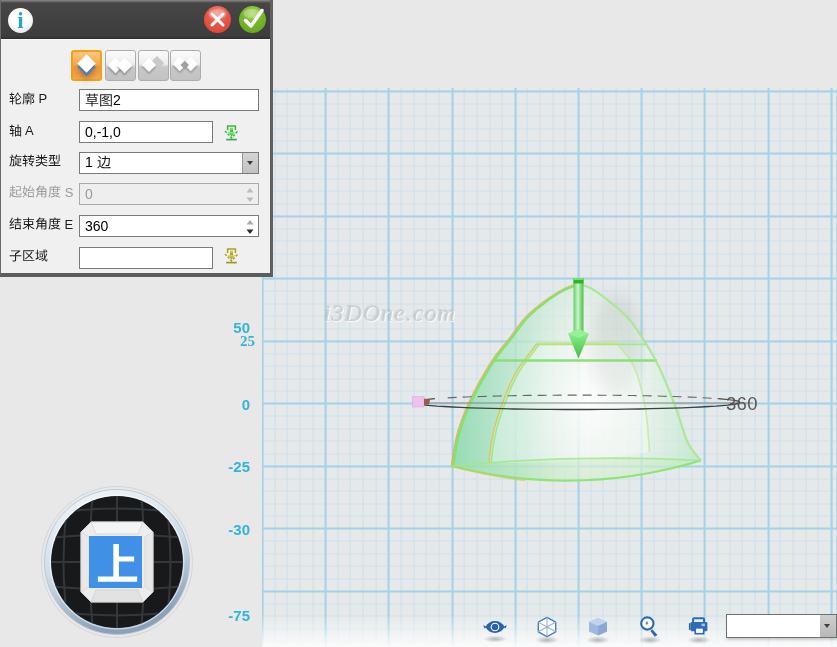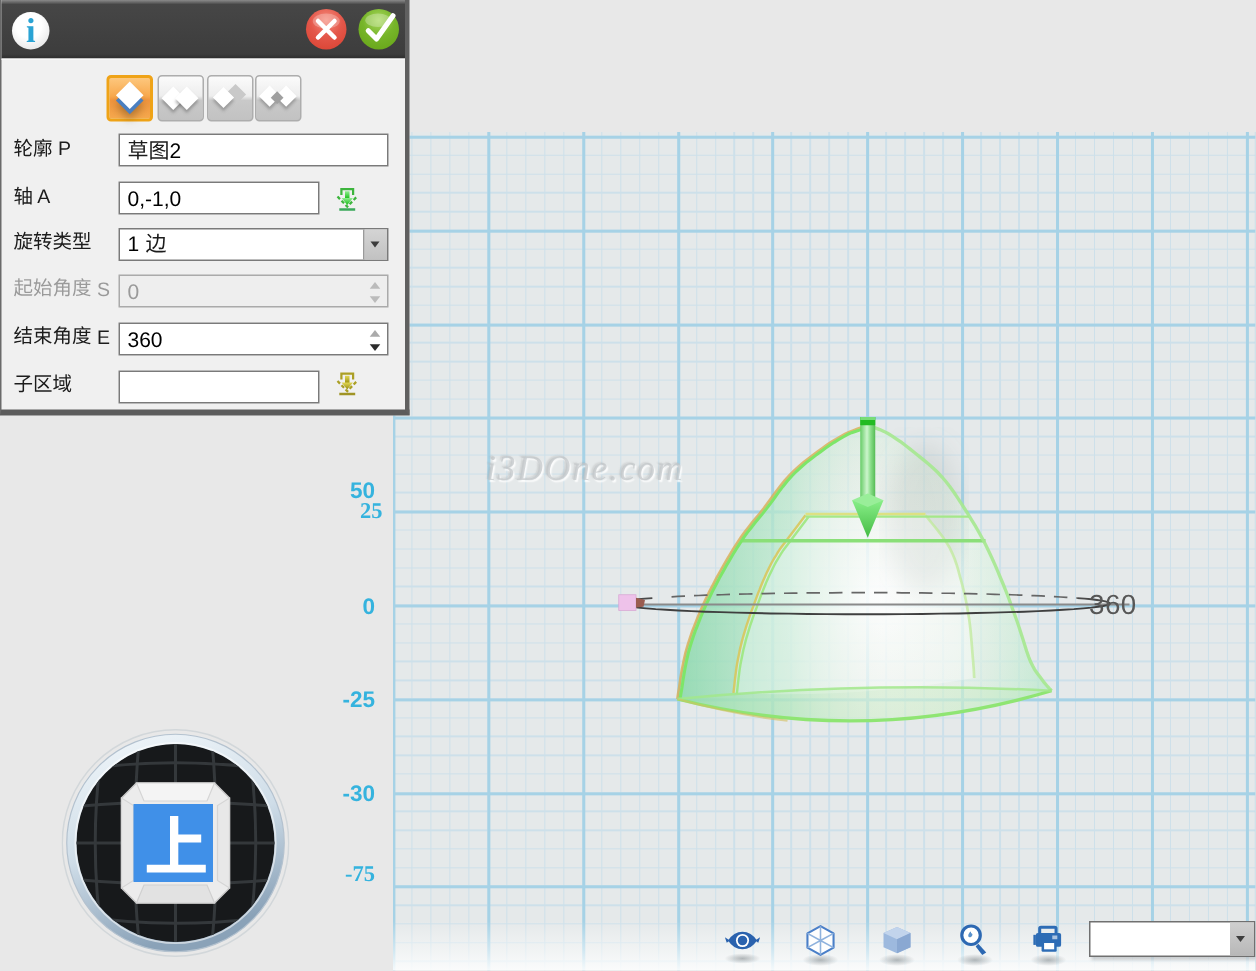--- a/index.html
+++ b/index.html
@@ -66,21 +66,21 @@
 #combo .btn:after{content:"";position:absolute;left:4px;top:9px;border:3.5px solid transparent;
  border-top:4.5px solid #3e3e3e;}
 </style></head><body>
 
 <div id="gridArea" class="abs"></div>
 <div class="axlbl" style="left:206px;top:271.5px;margin-top:48px;">50</div>
 <div class="axlbl" style="left:211px;top:334.0px;font-family:Liberation Serif, serif;">25</div>
 <div class="axlbl" style="left:206px;top:396.5px;">0</div>
 <div class="axlbl" style="left:206px;top:459.0px;">-25</div>
 <div class="axlbl" style="left:206px;top:521.5px;">-30</div>
-<div class="axlbl" style="left:206px;top:576px;font-family:Liberation Serif, serif;">-75</div>
+<div class="axlbl" style="left:206px;top:608px;">-75</div>
 <div id="wm" class="abs">i3DOne.com</div>
 
 <svg class="abs" style="left:0;top:0;" width="837" height="647" viewBox="0 0 837 647">
 <defs>
 <radialGradient id="domeg" cx="0.52" cy="0.58" r="0.8">
  <stop offset="0" stop-color="#ffffff" stop-opacity="0.9"></stop>
  <stop offset="0.5" stop-color="#eef7ec" stop-opacity="0.5"></stop>
  <stop offset="0.78" stop-color="#d4efda" stop-opacity="0.55"></stop>
  <stop offset="1" stop-color="#b2e6c4" stop-opacity="0.8"></stop>
 </radialGradient>

